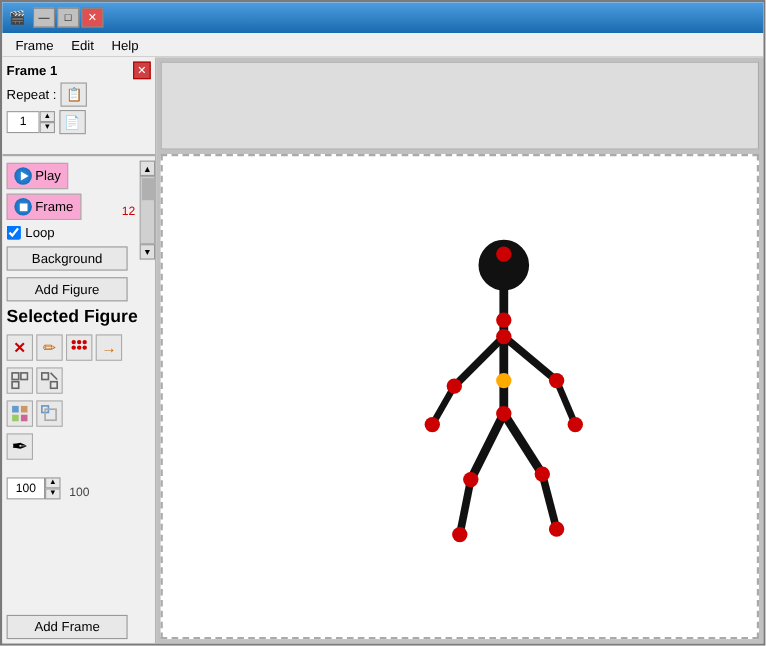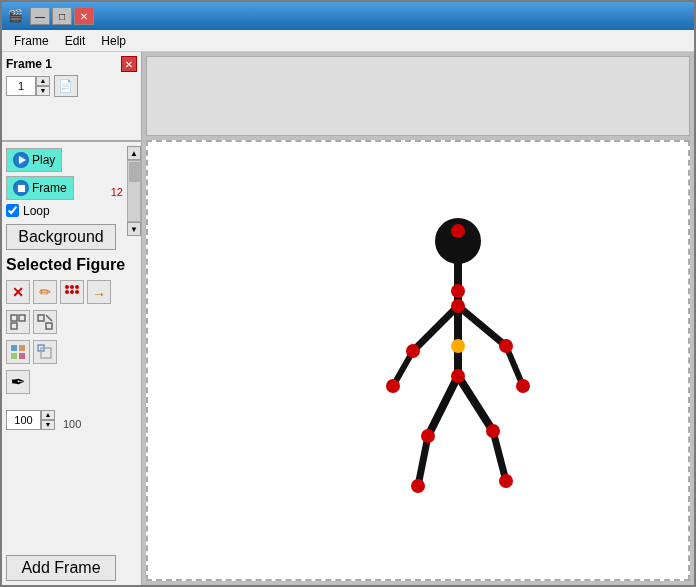--- a/index.html
+++ b/index.html
@@ -204,21 +204,21 @@
       height: 20px;
       background: #b0b0b0;
       margin: 1px;
       cursor: pointer;
     }
     .play-btn, .stop-btn {
       display: flex;
       align-items: center;
       gap: 3px;
       padding: 2px 6px;
-      background: #5eead4;
+      background: #f9a8d4;
       border: 1px solid #aaa;
       cursor: pointer;
       font-size: 12px;
       height: 24px;
     }
     .play-icon {
       width: 16px;
       height: 16px;
       background: radial-gradient(circle, #3090e0, #1060b0);
       border-radius: 50%;
@@ -245,37 +245,37 @@
       justify-content: center;
     }
     .stop-icon::after {
       content: '';
       width: 7px;
       height: 7px;
       background: white;
     }
     .loop-row {
       display: flex;
-      align-items: flex-start;
+      align-items: flex-end;
       gap: 4px;
     }
     .loop-row input[type=checkbox] { margin: 0; }
     .frame-count {
       position: absolute;
       right: 18px;
       top: 44px;
       font-size: 11px;
       color: #c00;
     }
     .bg-btn, .add-figure-btn, .add-frame-btn {
       background: #e8e8e8;
       border: 1px solid #999;
       padding: 3px 8px;
       cursor: pointer;
-      font-size: 16px;
+      font-size: 12px;
       margin-top: 2px;
       width: 110px;
     }
     .selected-figure-label {
       font-size: 16px;
       font-weight: bold;
       margin-top: 2px;
     }
     .figure-toolbar {
       display: flex;
@@ -365,20 +365,24 @@
 
   <div class="content-area">
 
     <div class="left-panel">
 
       <div class="frame-section">
         <div class="frame-header">
           <span class="frame-title">Frame 1</span>
           <div class="frame-close-btn">✕</div>
         </div>
+        <div class="repeat-row">
+          <span class="repeat-label">Repeat :</span>
+          <div class="copy-btn">📋</div>
+        </div>
         <div style="display:flex; align-items:center; gap:4px;">
           <div class="spinbox">
             <input type="text" value="1" style="width: 30px;">
             <div class="spinbox-btns">
               <button>▲</button>
               <button>▼</button>
             </div>
           </div>
           <div class="copy-btn">📄</div>
         </div>
@@ -410,20 +414,21 @@
 
         <div class="loop-row" style="margin-right:16px;">
           <input type="checkbox" checked="" style="">
           <label>Loop</label>
         </div>
 
         <div class="frame-count">12</div>
 
         <button class="bg-btn">Background</button>
 
+        <button class="add-figure-btn">Add Figure</button>
 
         <div class="selected-figure-label">Selected Figure</div>
 
         <div class="figure-toolbar">
           <div class="tool-btn" style="color:#cc0000; font-weight:bold;">✕</div>
           <div class="tool-btn" style="color:#cc6600;">✏</div>
           <div class="tool-btn">
             <svg width="16" height="16" viewBox="0 0 16 16">
               <circle cx="3" cy="3" r="2" fill="#cc0000"></circle>
               <circle cx="3" cy="8" r="2" fill="#cc0000"></circle>

